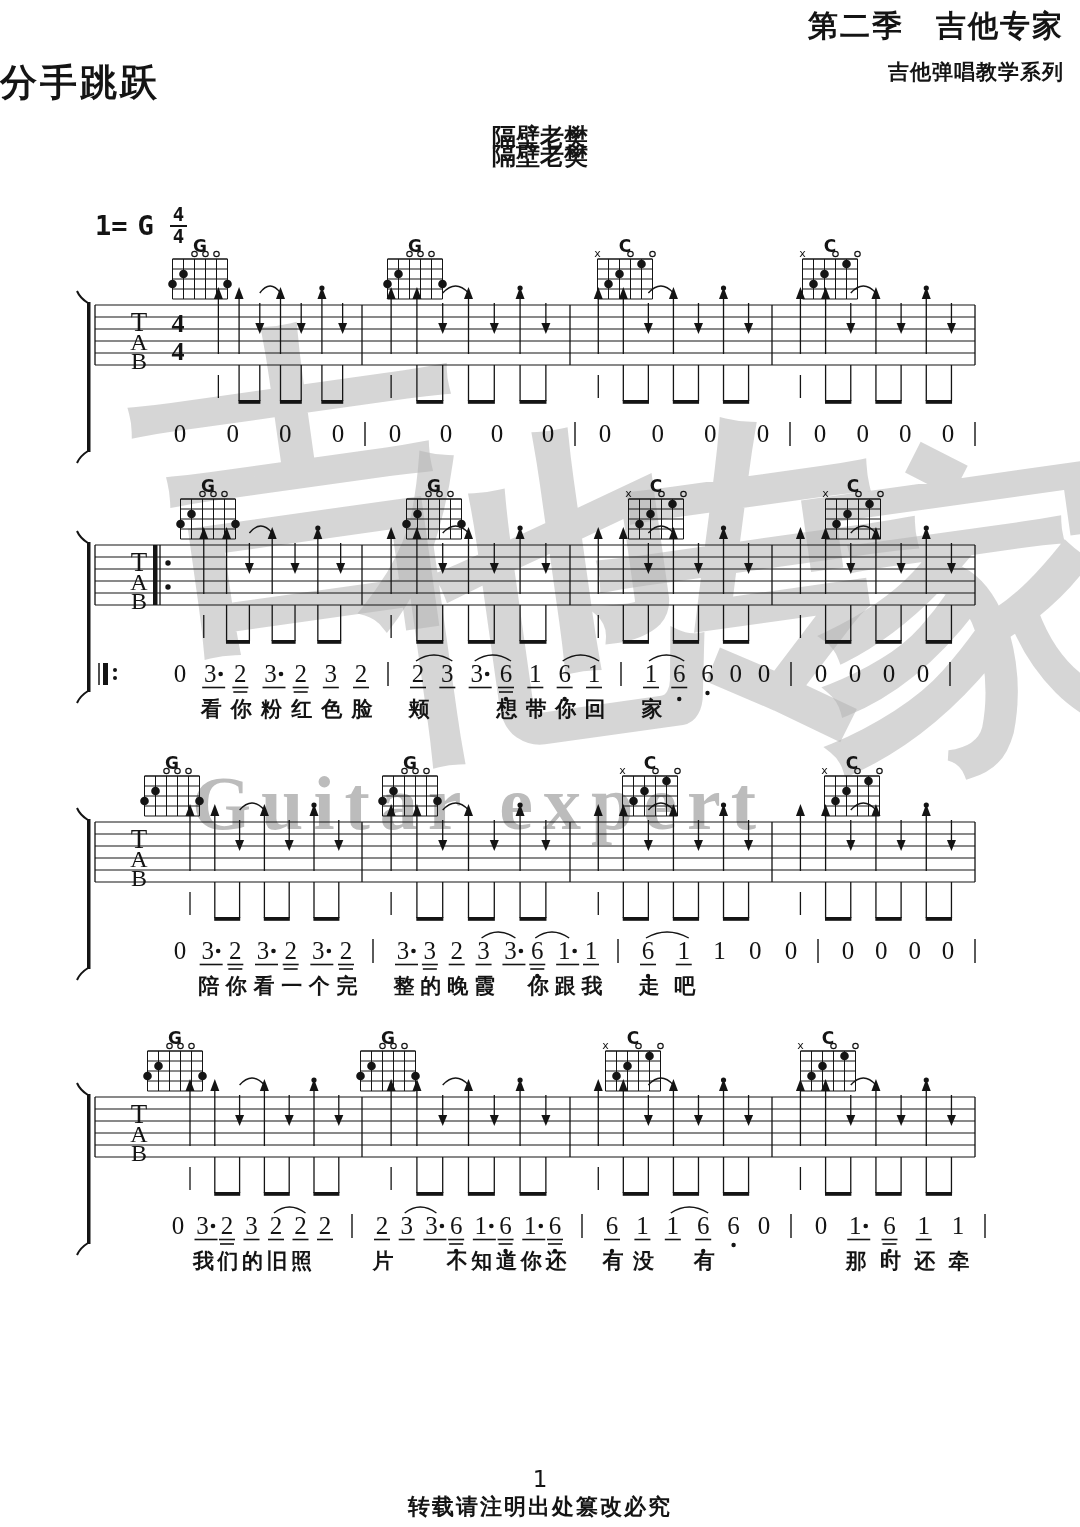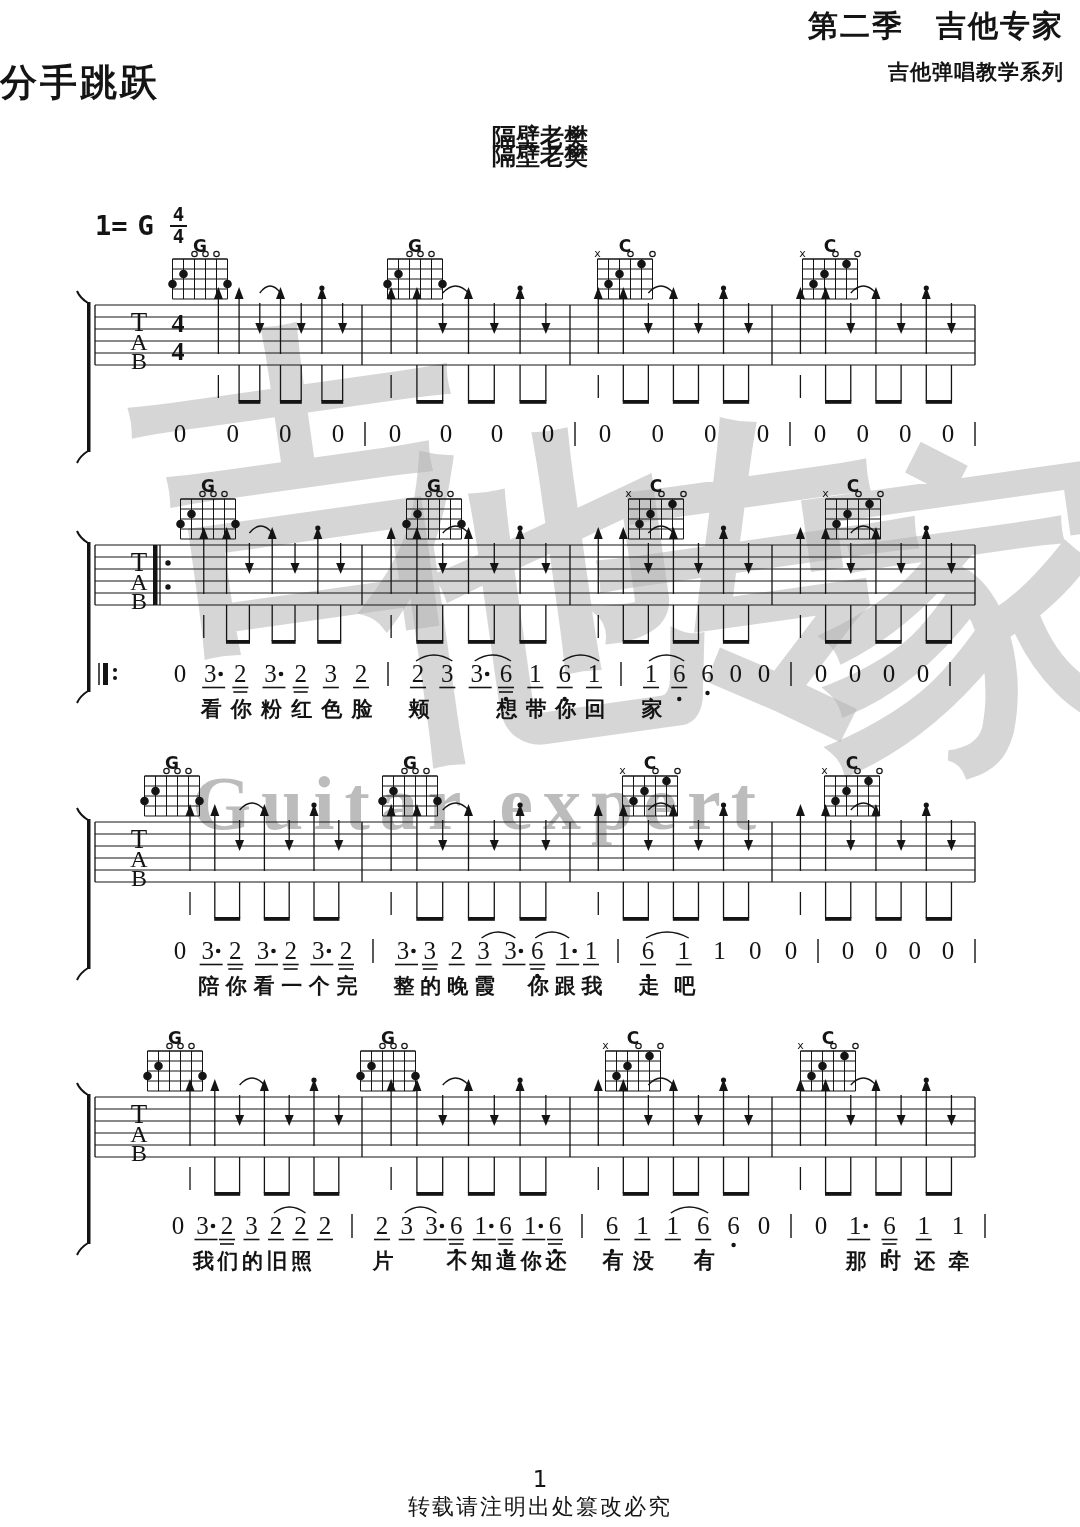--- a/index.html
+++ b/index.html
@@ -28,21 +28,21 @@
   .keyfrac{display:inline-flex;flex-direction:column;align-items:center;margin-left:16px;
            font-size:19px;line-height:1.05;}
   .keyfrac .ft{padding:0 3px;border-bottom:2.5px solid #141414;}
   .keyfrac .fb{padding:0 3px;}
   
   .sys{position:absolute;left:0;width:1080px;height:260px;z-index:1;}
   
   .pgnum{position:absolute;top:1466px;left:0;width:100%;text-align:center;
          font-size:23px;font-weight:400;z-index:2;}
   .notice{position:absolute;top:1492px;left:0;width:100%;text-align:center;
-          font-size:22px;font-weight:400;letter-spacing:2px;z-index:2;}
+          font-size:22px;font-weight:700;letter-spacing:2px;z-index:2;}
 </style>
 </head>
 <body>
 
 <div class="page">
 
   <div class="wm-layer">
     <span class="wm-cn" style="left:140px;top:320px">吉</span>
     <span class="wm-cn" style="left:365px;top:425px">他</span>
     <span class="wm-cn" style="left:600px;top:415px">专</span>

